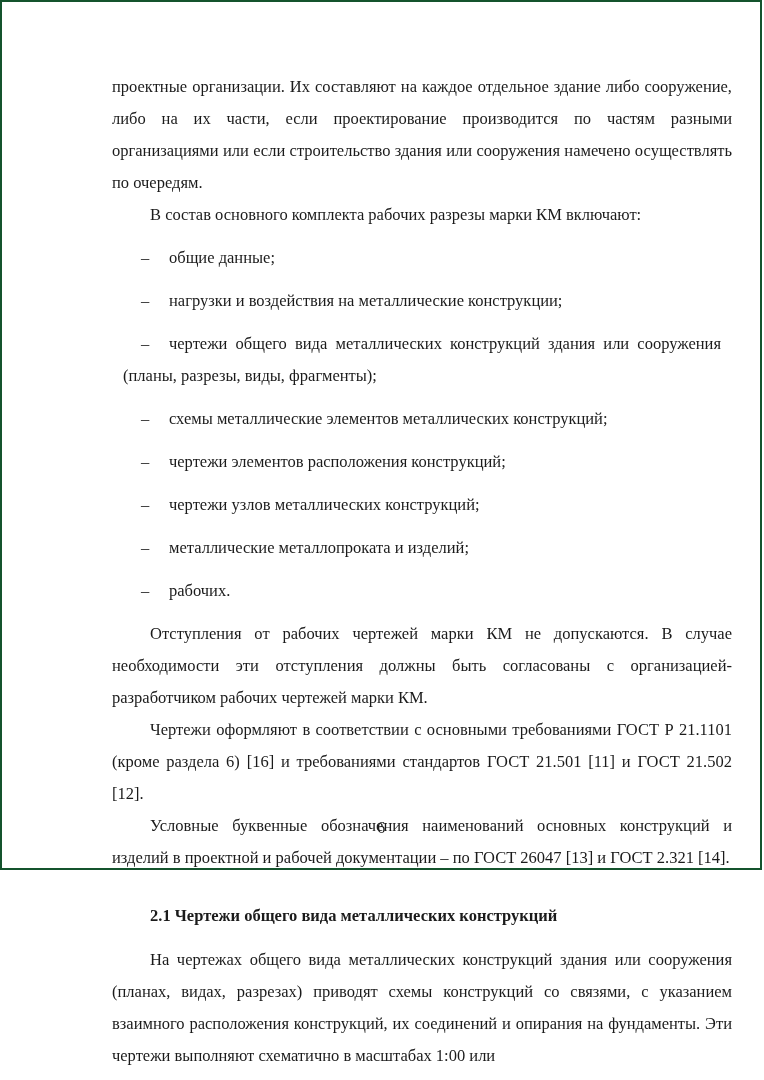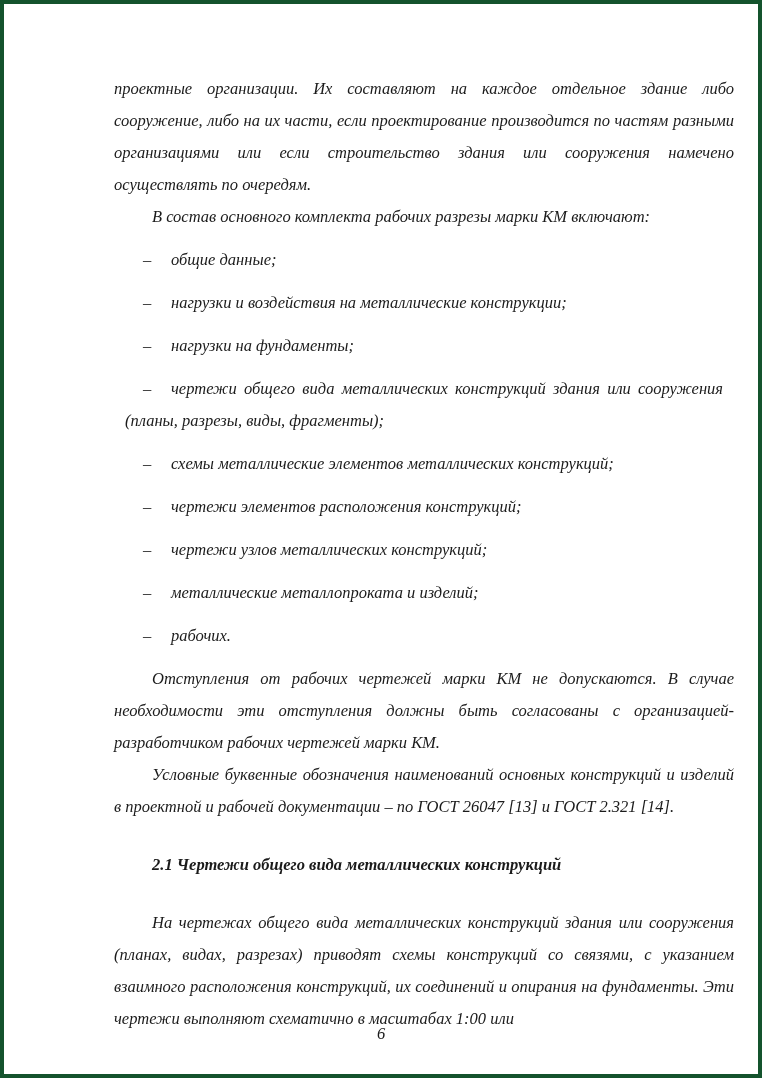--- a/index.html
+++ b/index.html
@@ -13,25 +13,24 @@
     position: relative;
     font-family: "Liberation Serif", serif;
     color: #1b1b1b;
     overflow: hidden;
   }
   .page {
     position: absolute;
     left: 0;
     top: 0;
     width: 762px;
-    height: 1078px;
-    border: 4px solid #14532d;
+    height: 870px;
+    border: 2px solid #14532d;
     background: #ffffff;
     box-sizing: border-box;
-    font-style: italic;
   }
   .content {
     position: absolute;
     left: 110px;
     top: 69px;
     width: 620px;
     font-size: 16.5px;
     line-height: 32px;
     text-align: justify;
   }
@@ -48,21 +47,21 @@
     text-align: justify;
   }
   .list-item .marker {
     display: inline-block;
     width: 0;
     text-indent: 0;
     margin-left: 18px;
     margin-right: 28px;
   }
   .heading {
-    margin: 26px 0 26px 0;
+    margin: 26px 0 12px 0;
     padding: 0;
     font-weight: bold;
     text-indent: 38px;
     text-align: left;
     font-size: 16.5px;
   }
   .page-number {
     position: absolute;
     left: 0;
     bottom: 30px;
@@ -82,43 +81,41 @@
 
     <p class="para indent">В состав основного комплекта рабочих разрезы марки КМ включают:</p>
 
     <div class="list-item">
       <span class="marker">–</span><span>общие данные;</span>
     </div>
     <div class="list-item">
       <span class="marker">–</span><span>нагрузки и воздействия на металлические конструкции;</span>
     </div>
     <div class="list-item">
-      <span class="marker">–</span><span>нагрузки на фундаменты;</span>
-    </div>
-    <div class="list-item">
       <span class="marker">–</span><span>чертежи общего вида металлических конструкций здания или сооружения (планы, разрезы, виды, фрагменты);</span>
     </div>
     <div class="list-item">
       <span class="marker">–</span><span>схемы металлические элементов металлических конструкций;</span>
     </div>
     <div class="list-item">
       <span class="marker">–</span><span>чертежи элементов расположения конструкций;</span>
     </div>
     <div class="list-item">
       <span class="marker">–</span><span>чертежи узлов металлических конструкций;</span>
     </div>
     <div class="list-item">
       <span class="marker">–</span><span>металлические металлопроката и изделий;</span>
     </div>
     <div class="list-item">
       <span class="marker">–</span><span>рабочих.</span>
     </div>
 
     <p class="para indent">Отступления от рабочих чертежей марки КМ не допускаются. В случае необходимости эти отступления должны быть согласованы с организацией-разработчиком рабочих чертежей марки КМ.</p>
 
+    <p class="para indent">Чертежи оформляют в соответствии с основными требованиями ГОСТ Р 21.1101 (кроме раздела 6) [16] и требованиями стандартов ГОСТ 21.501 [11] и ГОСТ 21.502 [12].</p>
 
     <p class="para indent">Условные буквенные обозначения наименований основных конструкций и изделий в проектной и рабочей документации – по ГОСТ 26047 [13] и ГОСТ 2.321 [14].</p>
 
     <h2 class="heading">2.1 Чертежи общего вида металлических конструкций</h2>
 
     <p class="para indent">На чертежах общего вида металлических конструкций здания или сооружения (планах, видах, разрезах) приводят схемы конструкций со связями, с указанием взаимного расположения конструкций, их соединений и опирания на фундаменты. Эти чертежи выполняют схематично в масштабах 1:00 или</p>
 
   </div>
 
   <div class="page-number">6</div>

